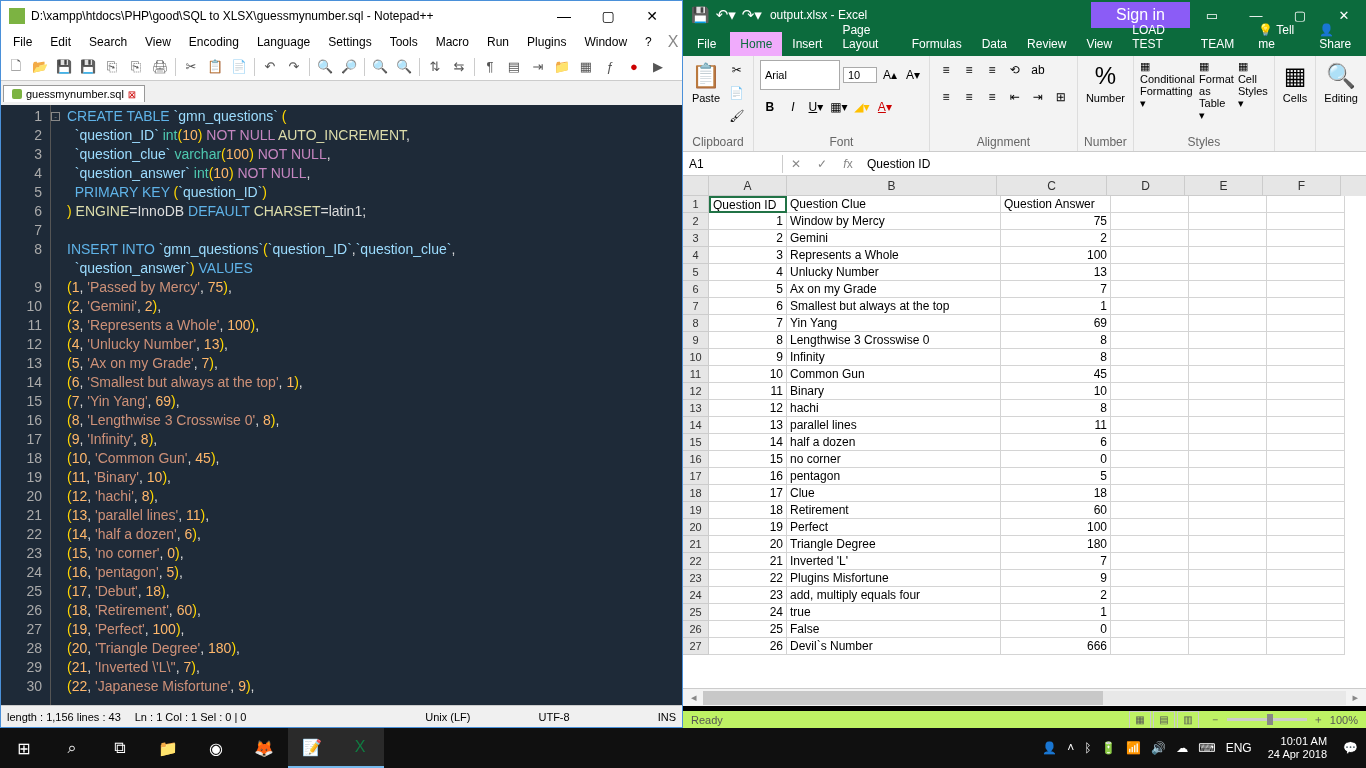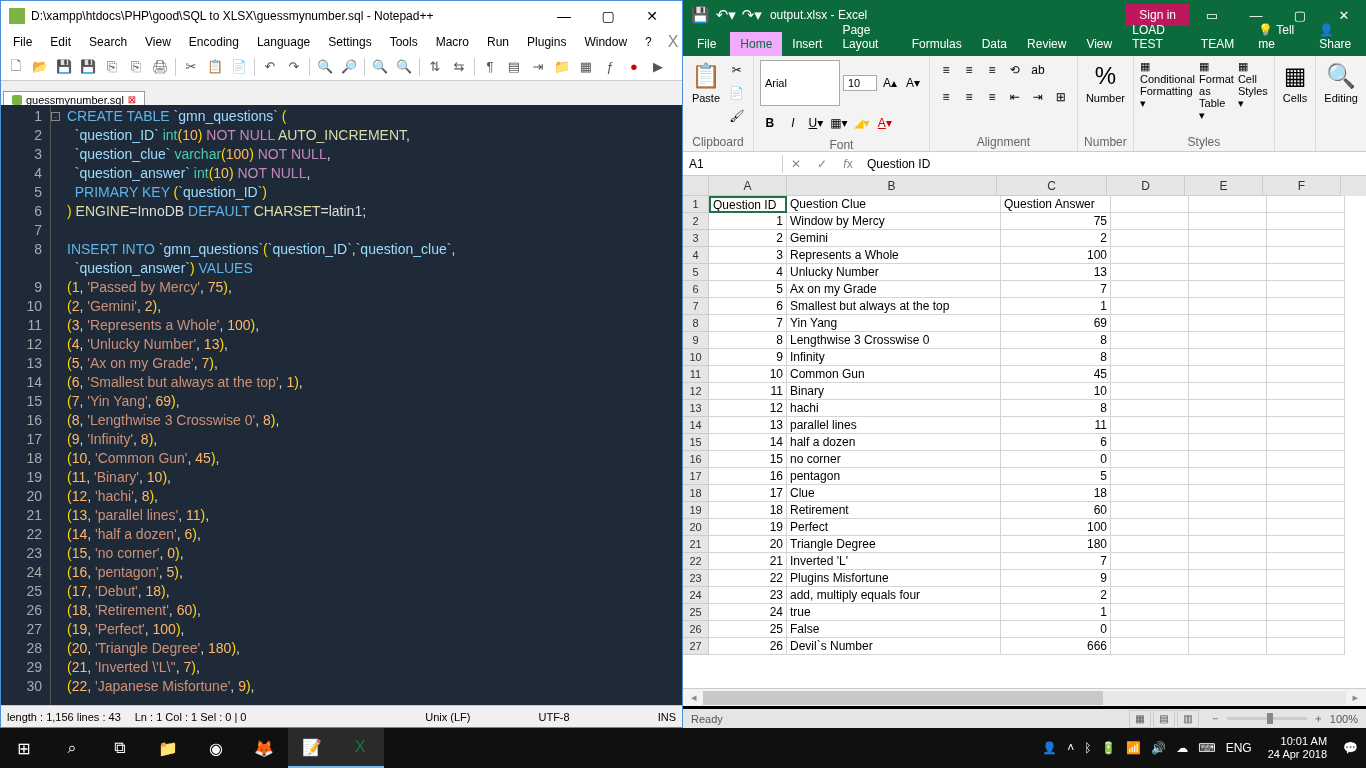--- a/index.html
+++ b/index.html
@@ -12,21 +12,21 @@
 .npp-title{height:30px;background:#fff;display:flex;align-items:center;padding:0 8px;font-size:12px}
 .npp-title .icon{width:16px;height:16px;background:#7cb342;margin-right:6px}
 .npp-title .t{flex:1}
 .npp-title .wbtn{width:44px;height:30px;display:flex;align-items:center;justify-content:center;font-size:14px}
 .npp-menu{height:22px;display:flex;align-items:center;padding:0 4px;font-size:12px;gap:2px}
 .npp-menu span{padding:2px 8px}
 .npp-menu .x{margin-left:auto;font-size:16px;color:#888;padding:0 6px}
 .npp-toolbar{height:28px;display:flex;align-items:center;padding:0 4px;gap:2px;border-bottom:1px solid #ccc}
 .npp-toolbar .tb{width:22px;height:22px;display:flex;align-items:center;justify-content:center;font-size:13px;color:#555}
 .npp-toolbar .sep{width:1px;height:18px;background:#ccc;margin:0 2px}
-.npp-tabs{height:24px;display:flex;align-items:center;padding:12px 2px 0 2px;background:#f0f0f0}
+.npp-tabs{height:24px;display:flex;align-items:flex-start;padding:4px 2px 0 2px;background:#f0f0f0}
 .npp-tab{background:#fff;border:1px solid #999;border-bottom:none;padding:2px 8px;font-size:11px;display:flex;align-items:center;gap:4px}
 .npp-tab .dot{width:10px;height:10px;background:#7cb342;border-radius:2px}
 .npp-tab .cls{color:#c00;font-size:10px}
 .npp-editor{flex:1;display:flex;background:#1e2a38;overflow:hidden;font-family:Consolas,monospace;font-size:14px;line-height:19px}
 .npp-gutter{width:50px;background:#1e2a38;color:#aaa;text-align:right;padding:2px 8px 0 0;border-right:1px solid #555}
 .npp-fold{width:12px;background:#1e2a38;padding-top:2px}
 .npp-fold .fm{width:9px;height:9px;border:1px solid #888;color:#888;font-size:8px;line-height:7px;text-align:center;margin:5px 0}
 .npp-code{flex:1;padding:2px 4px 0 4px;white-space:pre;color:#ddd;overflow:hidden}
 .kw1{color:#5fb3e8}
 .kw2{color:#c586c0}
@@ -36,35 +36,35 @@
 .id{color:#9cdcfe}
 .fn{color:#dcdcaa}
 .pn{color:#ffd700}
 .npp-status{height:22px;background:#f0f0f0;border-top:1px solid #ccc;display:flex;align-items:center;font-size:11px;padding:0 6px;gap:14px}
 .npp-status .sp{flex:1}
 
 .xl-title{height:30px;background:#0c6b3d;color:#fff;display:flex;align-items:center;font-size:12px}
 .xl-title .qat{display:flex;align-items:center;gap:6px;padding:0 8px}
 .xl-title .qat span{font-size:15px}
 .xl-title .tt{flex:1;text-align:left}
-.xl-title .signin{background:#be185d;padding:4px 14px;font-size:12px}
+.xl-title .signin{background:#8b5cf6;padding:4px 25px;font-size:16px}
 .xl-title .wbtn{width:44px;height:30px;display:flex;align-items:center;justify-content:center;font-size:13px}
 .xl-ribbon-tabs{height:26px;background:#0c6b3d;display:flex;align-items:flex-end;color:#fff;font-size:12px}
 .xl-ribbon-tabs .rt{padding:5px 10px}
 .xl-ribbon-tabs .rt.active{background:#f0abfc;color:#0c6b3d}
 .xl-ribbon-tabs .rt.file{padding:5px 14px}
 .xl-ribbon-tabs .tell{margin-left:4px;display:flex;align-items:center;gap:4px}
 .xl-ribbon-tabs .share{margin-left:auto;padding:5px 10px;display:flex;align-items:center;gap:4px}
 .xl-ribbon{height:96px;background:#f3f3f3;border-bottom:1px solid #ccc;display:flex;font-size:11px}
 .xl-group{border-right:1px solid #ddd;padding:4px 6px 2px 6px;display:flex;flex-direction:column}
 .xl-group .gbody{flex:1;display:flex;gap:4px;align-items:flex-start}
 .xl-group .glabel{text-align:center;color:#666;font-size:12px;padding-top:2px}
 .xl-bigbtn{display:flex;flex-direction:column;align-items:center;gap:2px;padding:2px}
 .xl-bigbtn .ic{font-size:24px}
-.fontbox{border:1px solid #aaa;background:#fff;padding:16px 4px;font-size:11px;width:80px}
+.fontbox{border:1px solid #aaa;background:#fff;padding:8px 4px;font-size:11px;width:80px}
 .sizebox{border:1px solid #aaa;background:#fff;padding:1px 4px;font-size:11px;width:34px}
 .frow{display:flex;gap:3px;align-items:center;margin-bottom:3px}
 .fb{width:20px;height:20px;display:flex;align-items:center;justify-content:center;border:1px solid transparent;font-size:12px}
 .xl-namebox{height:24px;border-bottom:1px solid #ccc;display:flex;align-items:center;font-size:12px}
 .xl-namebox .nb{width:100px;border-right:1px solid #ccc;padding:2px 6px}
 .xl-namebox .fxbar{flex:1;display:flex;align-items:center}
 .xl-namebox .fxbar .fb2{width:26px;text-align:center;color:#888}
 .xl-namebox .fxv{flex:1;padding:2px 6px}
 .xl-grid{flex:1;overflow:hidden;display:flex;flex-direction:column;font-size:12px}
 .xl-colhdr{display:flex;height:20px;background:#e6e6e6}
@@ -74,21 +74,21 @@
 .xl-rows{flex:1;overflow:hidden}
 .xl-row{display:flex;height:17px}
 .xl-row .rh{width:26px;background:#e6e6e6;border-right:1px solid #ccc;border-bottom:1px solid #ccc;text-align:center;font-size:11px;line-height:17px;color:#333}
 .xl-row .cell{border-right:1px solid #d4d4d4;border-bottom:1px solid #d4d4d4;padding:0 3px;line-height:17px;overflow:hidden;white-space:nowrap}
 .cA{width:78px;text-align:right}.cB{width:214px}.cC{width:110px;text-align:right}.cD,.cE,.cF{width:78px}
 .xl-row.hdr .cell{text-align:left}
 .xl-row .cell.sel{border:2px solid #217346;padding:0 2px;line-height:15px}
 .xl-scroll{height:18px;background:#f3f3f3;border-top:1px solid #ccc;display:flex;align-items:center;padding:0 8px;font-size:11px;color:#888}
 .xl-scroll .track{flex:1;height:14px;background:#e8e8e8;margin:0 6px;position:relative}
 .xl-scroll .thumb{position:absolute;left:0;width:400px;height:14px;background:#c8c8c8}
-.xl-status{height:22px;background:#e5e5e5;border-top:3px solid #000000;display:flex;align-items:center;font-size:11px;padding:0 8px;color:#555}
+.xl-status{height:22px;background:#bef264;border-top:5px solid #000000;display:flex;align-items:center;font-size:11px;padding:0 8px;color:#555}
 .xl-status .sp{flex:1}
 .xl-status .vb{width:22px;height:18px;border:1px solid #ccc;margin:0 1px;display:flex;align-items:center;justify-content:center;font-size:10px}
 .xl-status .zoom{display:flex;align-items:center;gap:6px;margin-left:10px}
 .xl-status .slider{width:80px;height:3px;background:#ccc;position:relative}
 .xl-status .slider .h{position:absolute;left:50%;top:-4px;width:6px;height:11px;background:#888}
 
 .taskbar{height:40px;background:#101010;display:flex;align-items:center;color:#fff;font-size:12px}
 .taskbar .tbtn{width:48px;height:40px;display:flex;align-items:center;justify-content:center;font-size:16px}
 .taskbar .tbtn.active{border-bottom:2px solid #76b9ed;background:#2a2a2a}
 .taskbar .tray{margin-left:auto;display:flex;align-items:center;gap:10px;padding:0 8px}

